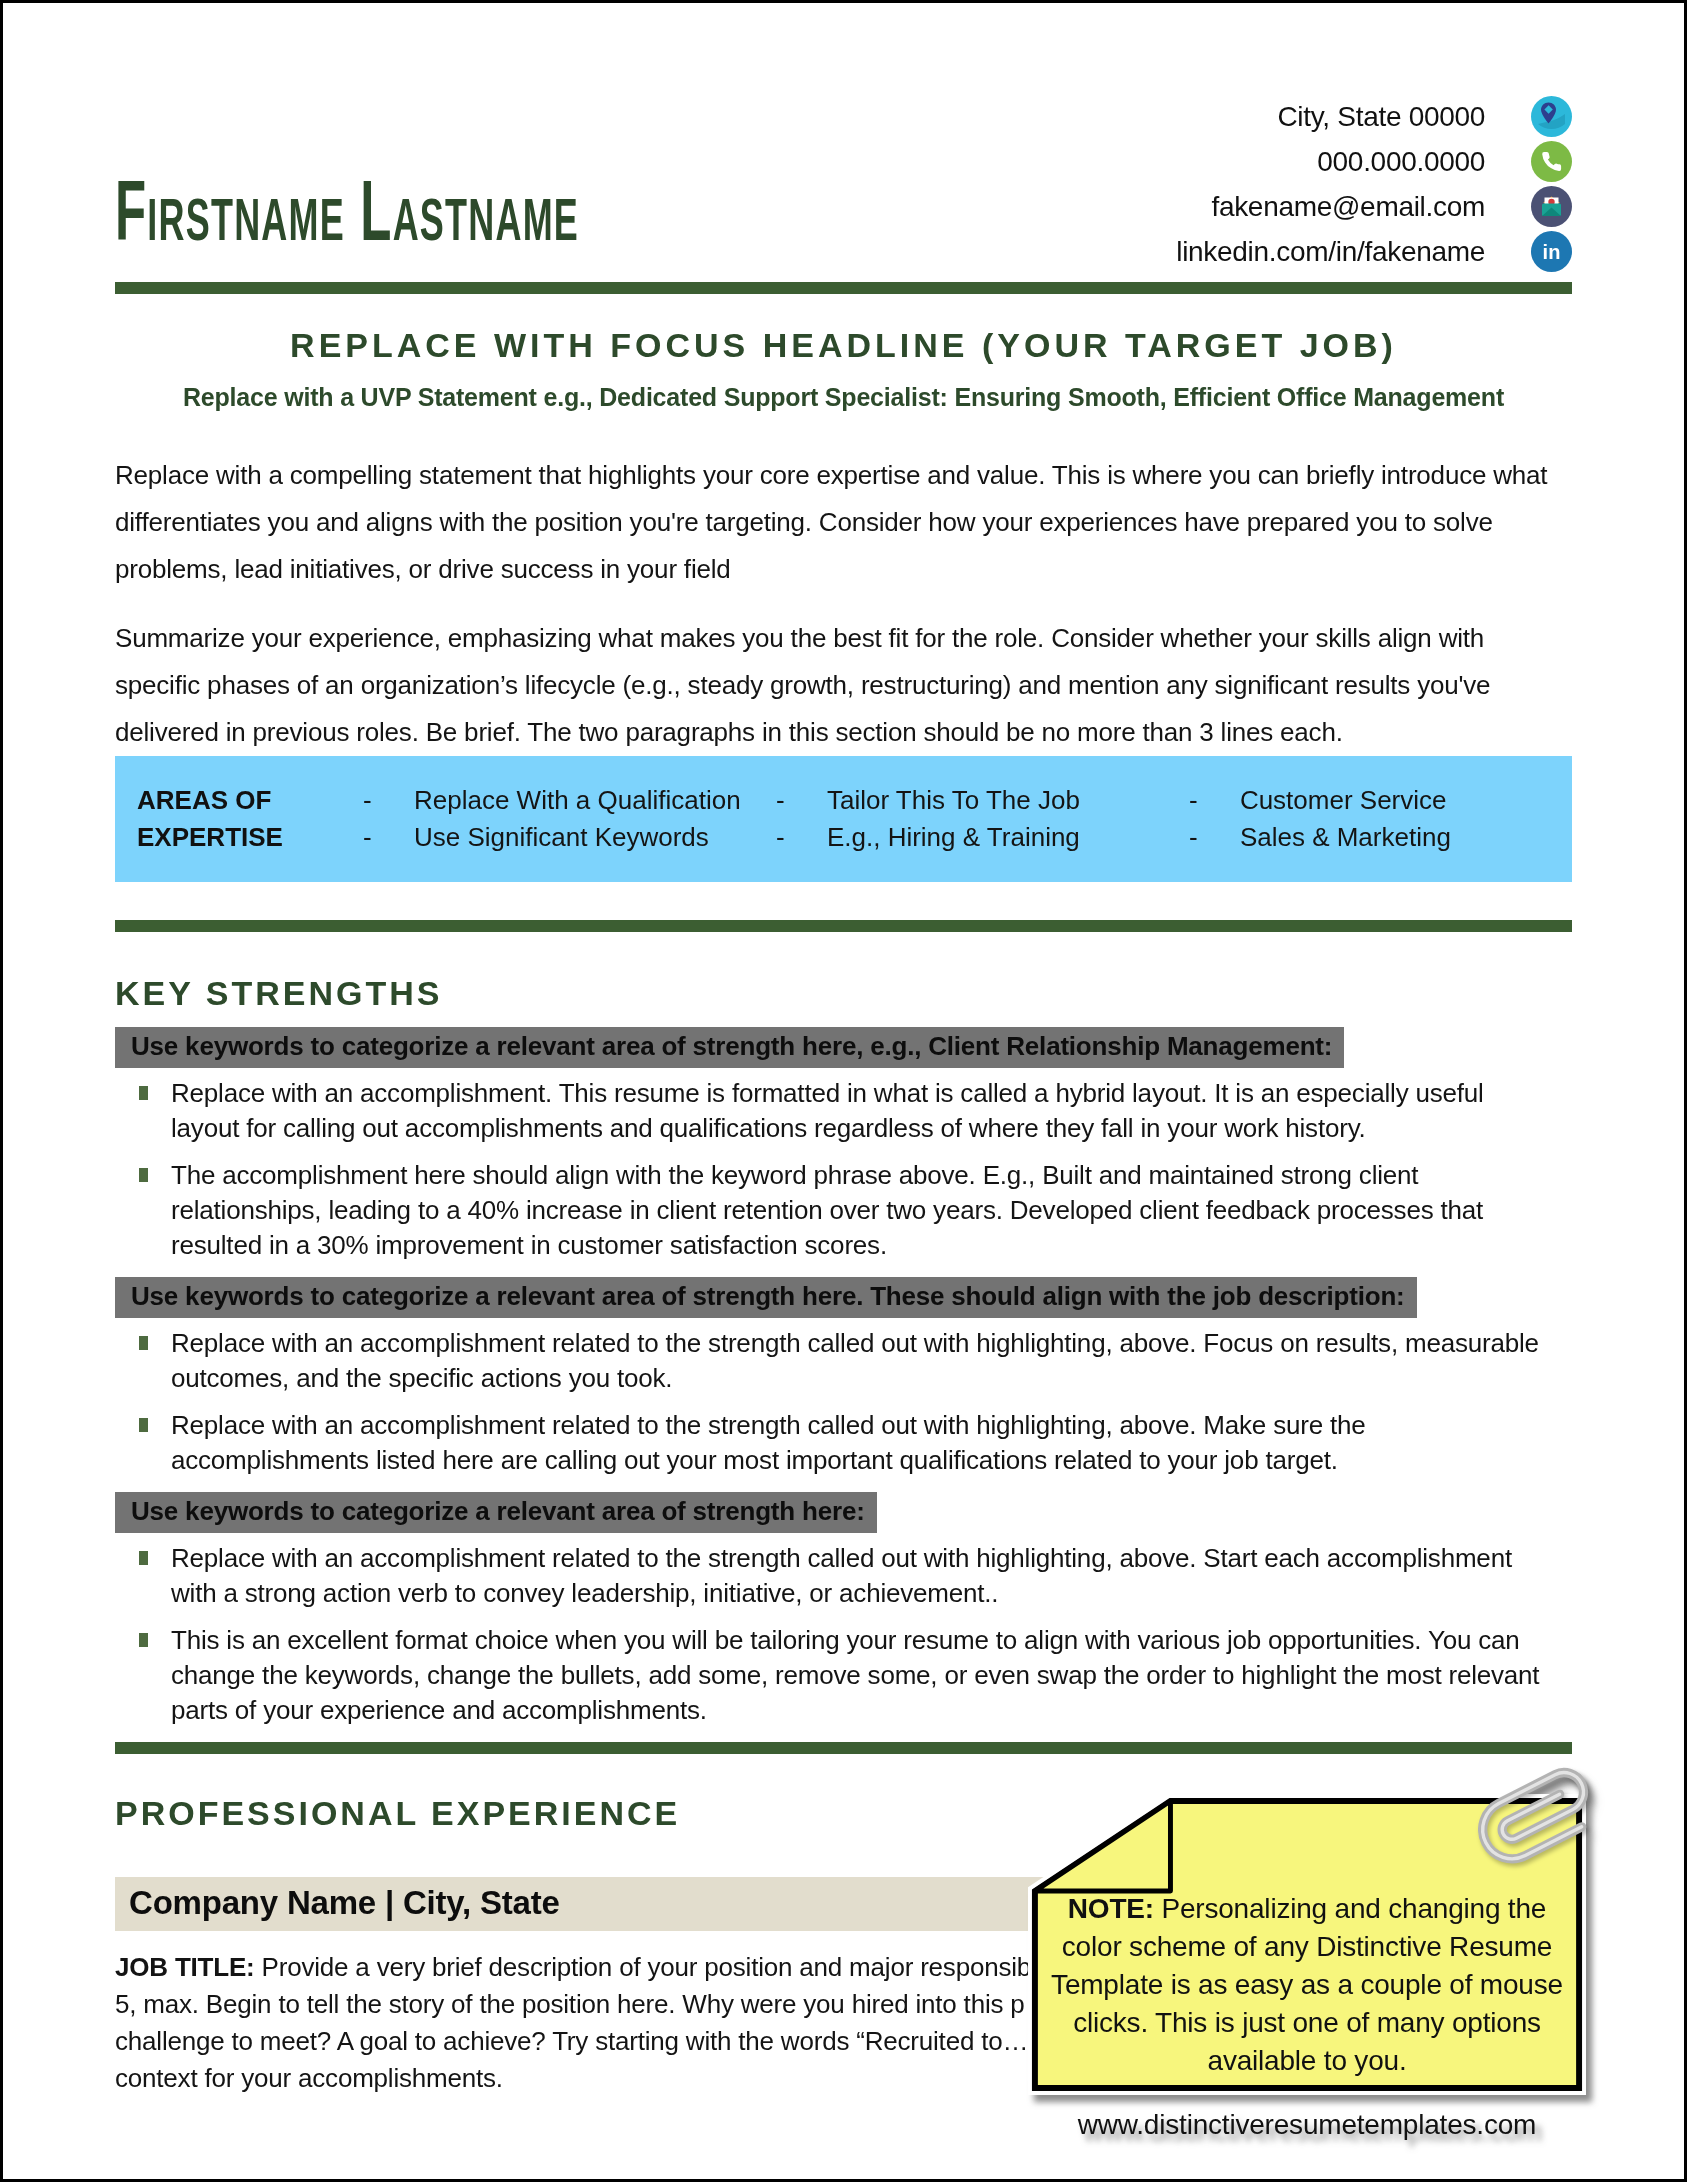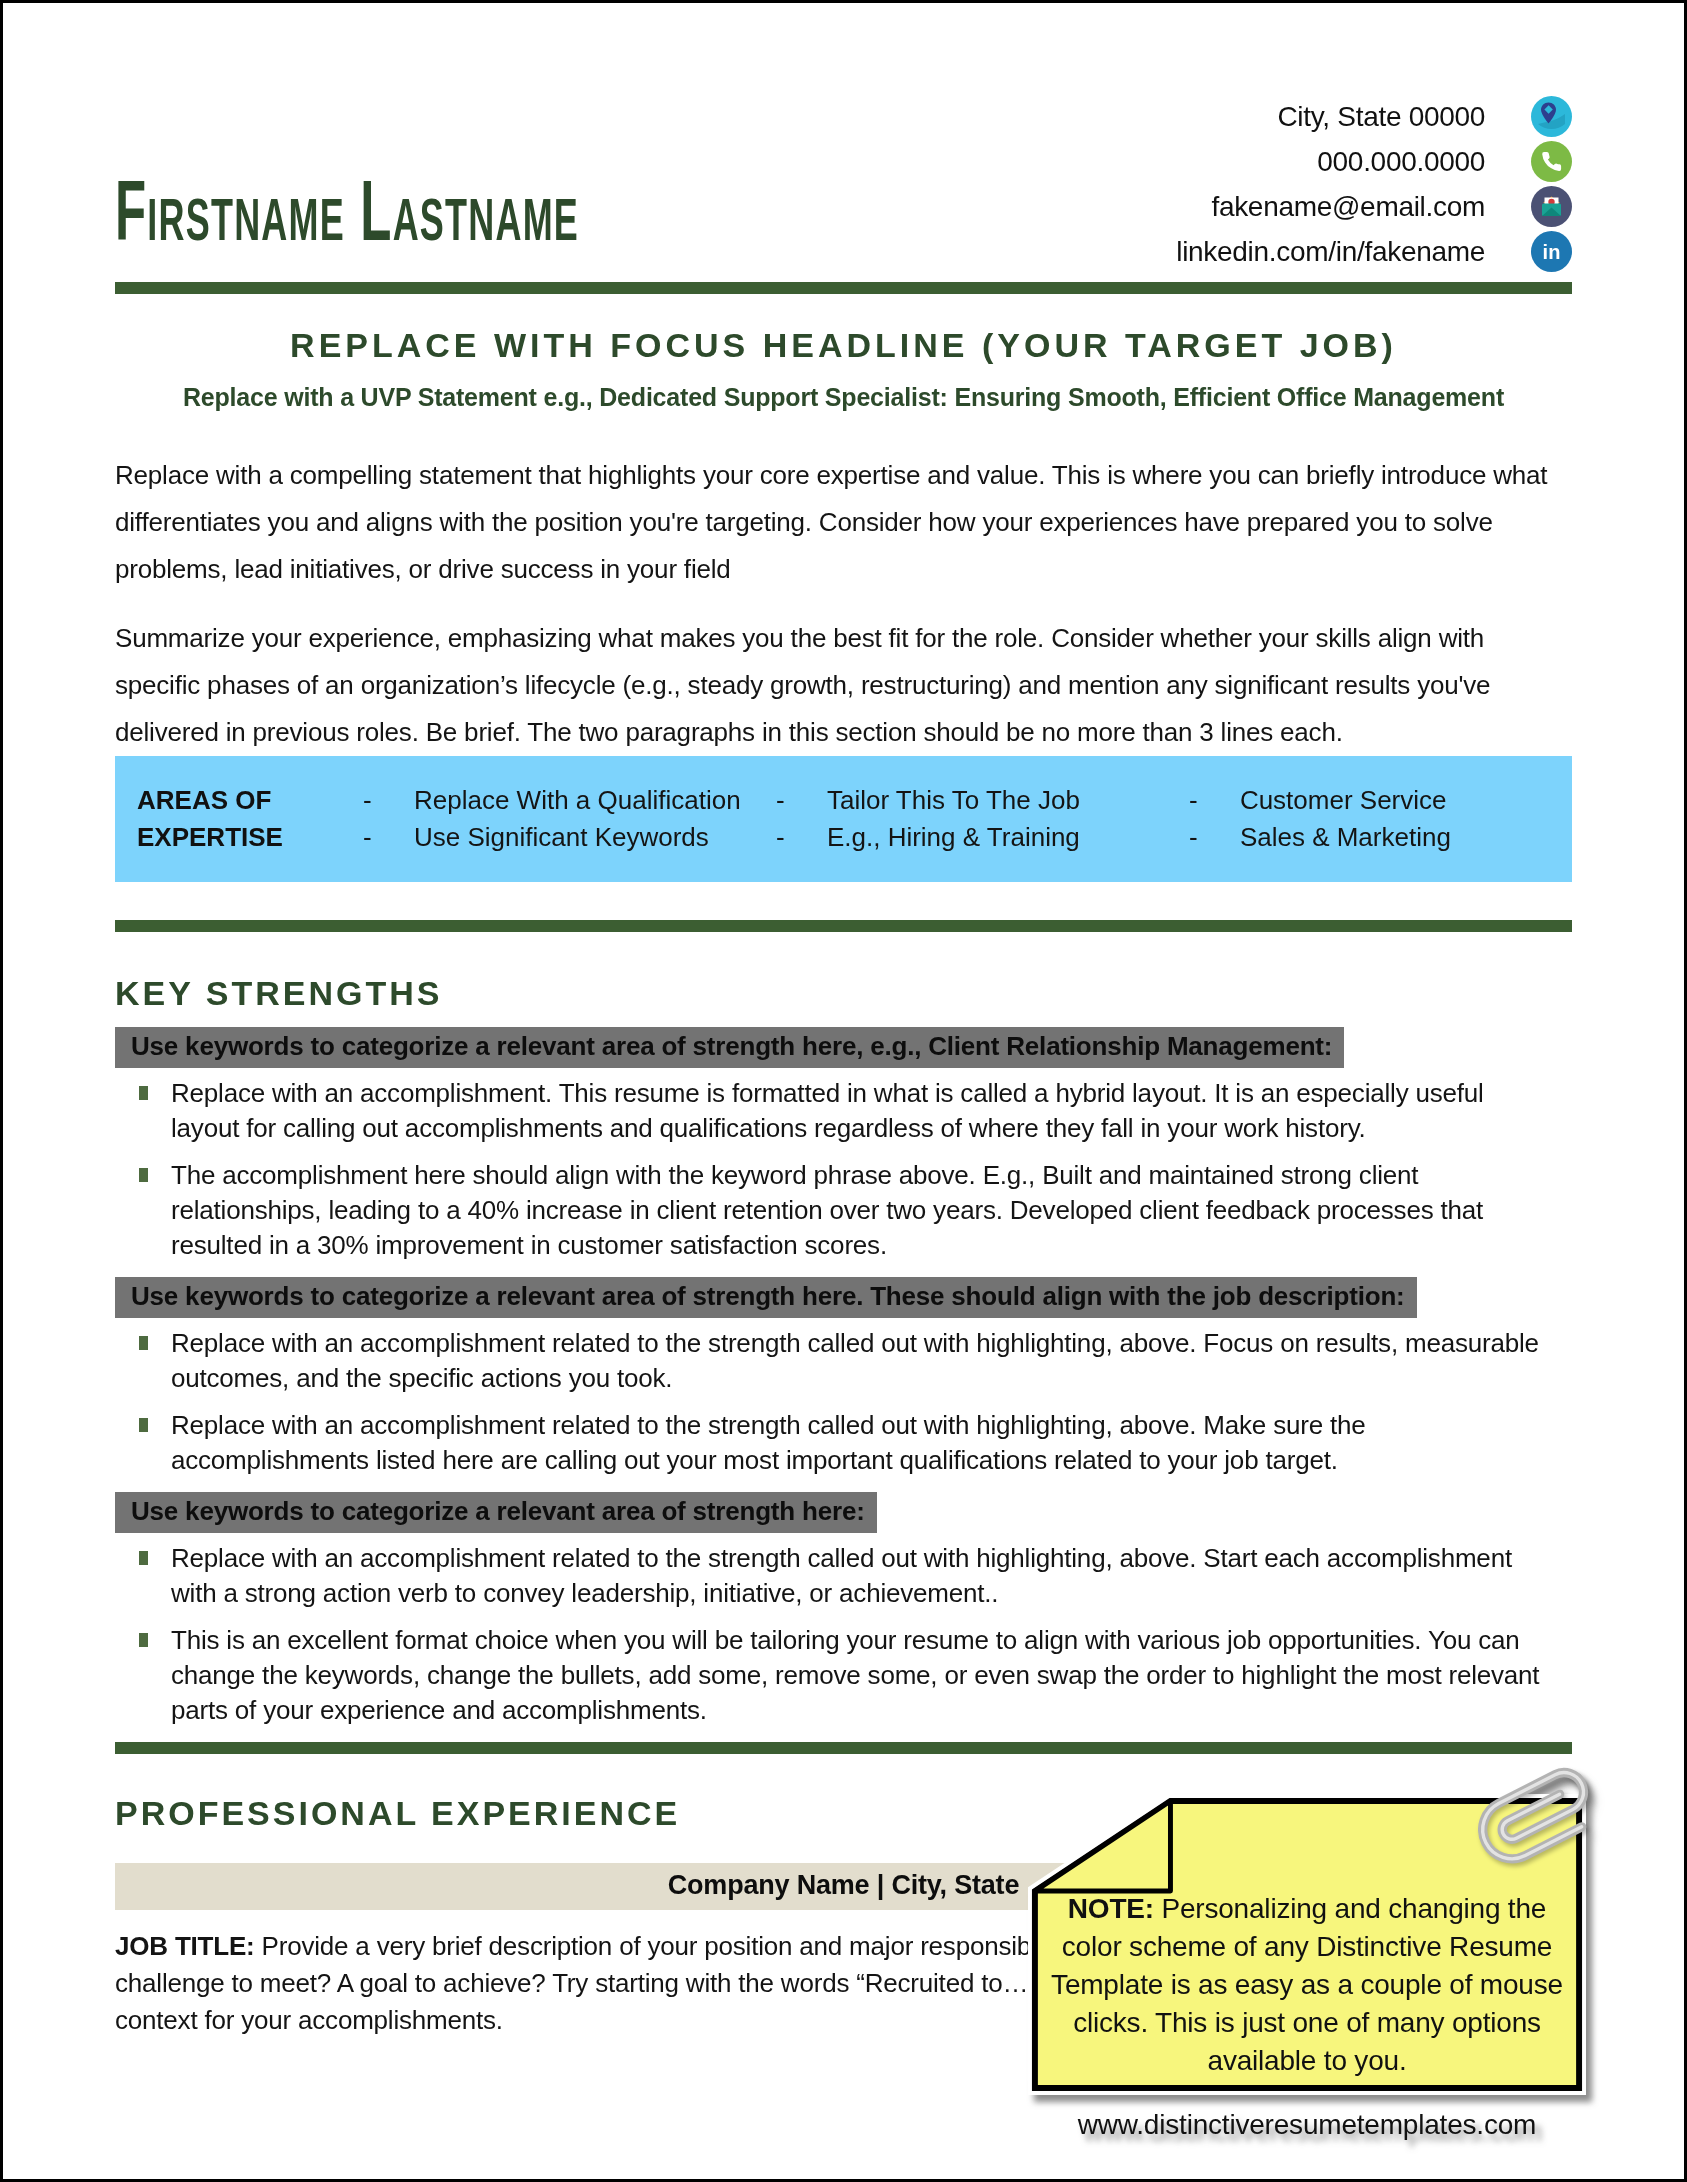--- a/index.html
+++ b/index.html
@@ -65,22 +65,22 @@
     padding:4px 12px 6px 16px;
   }
   .blist { list-style:none; margin-top:8px; }
   .blist li { display:flex; margin-bottom:12px; }
   .sq { flex:0 0 auto; width:9px; height:14px; background:#4e6b40; margin:10px 0 0 24px; }
   .btext { margin-left:23px; font-size:26px; line-height:35px; letter-spacing:-0.2px; max-width:1381px; }
 
   
   .sect-pe { margin-top:40px; }
   .company-bar {
-    margin-top:30px; background:#e2ddcd; color:#0d0d0d;
-    font-size:27px; font-weight:bold; padding:7px 14px 9px 14px; letter-spacing:-0.2px;text-align:center;
+    margin-top:44px; background:#e2ddcd; color:#0d0d0d;
+    font-size:33px; font-weight:bold; padding:7px 14px 9px 14px; letter-spacing:-0.2px;
   }
   .job-para { margin-top:18px; font-size:26px; line-height:37px; letter-spacing:-0.2px; }
   .jline { white-space:nowrap; overflow:hidden; }
   .b { font-weight:bold; }
 
   
   .note-wrap {
     position:absolute; left:1024px; top:1790px; width:560px; height:305px;
     filter:drop-shadow(6px 7px 3px rgba(45,45,45,0.55));
   }
@@ -235,20 +235,21 @@
           <span class="btext">This is an excellent format choice when you will be tailoring your resume to align with various job opportunities. You can change the keywords, change the bullets, add some, remove some, or even swap the order to highlight the most relevant parts of your experience and accomplishments.</span>
         </li>
     </ul>
 
     <div class="rule rule-3"></div>
 
     <h2 class="sect sect-pe">PROFESSIONAL EXPERIENCE</h2>
     <div class="company-bar">Company Name | City, State</div>
     <div class="job-para">
       <div class="jline"><span class="b">JOB TITLE: </span><span>Provide a very brief description of your position and major responsibili</span></div>
+      <div class="jline">5, max. Begin to tell the story of the position here. Why were you hired into this p</div>
       <div class="jline">challenge to meet? A goal to achieve? Try starting with the words “Recruited to…”</div>
       <div class="jline">context for your accomplishments.</div>
     </div>
 
   </div>
 
   <div class="note-wrap">
     <svg class="note-shape" width="560" height="305" viewBox="0 0 566 308">
       <polygon points="145,8 558,8 558,298 8,298 8,99" fill="#ffffff" stroke="#ffffff" stroke-width="14"></polygon>
       <polygon points="145,8 558,8 558,298 8,298 8,99" fill="#f7f67d" stroke="#000000" stroke-width="6"></polygon>

